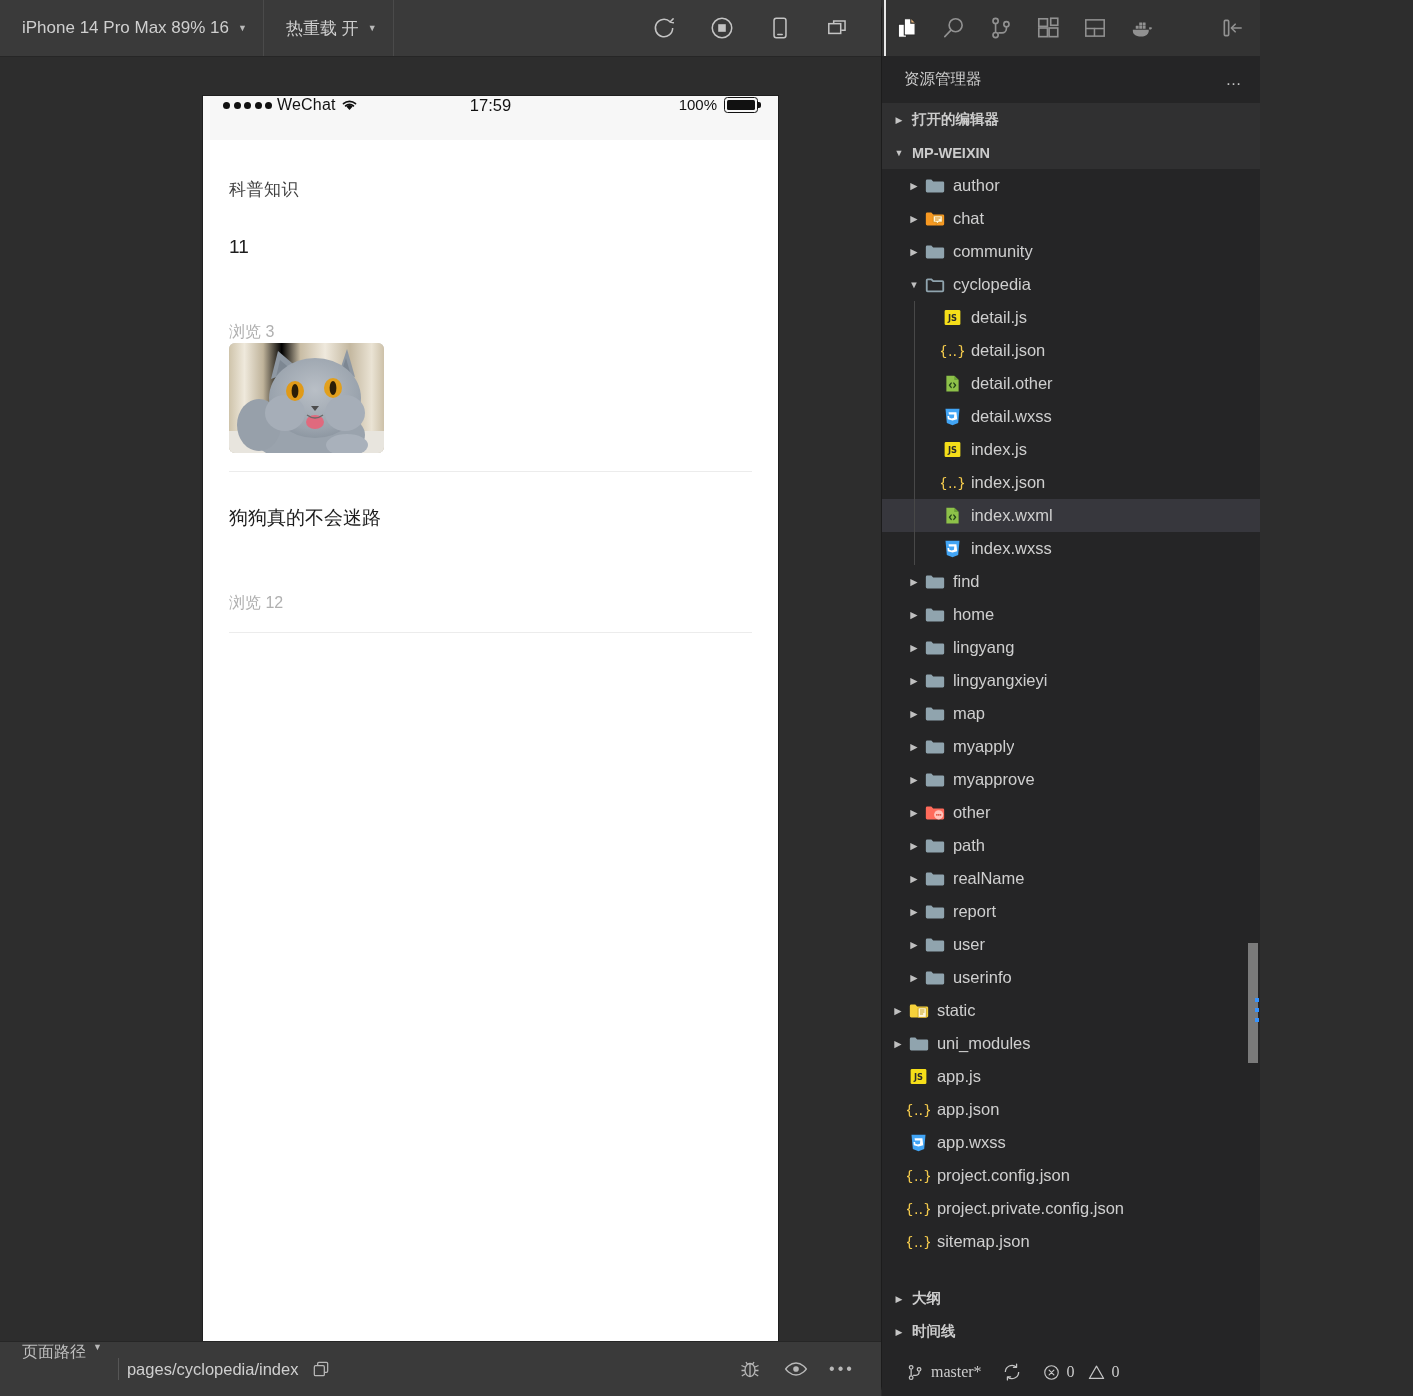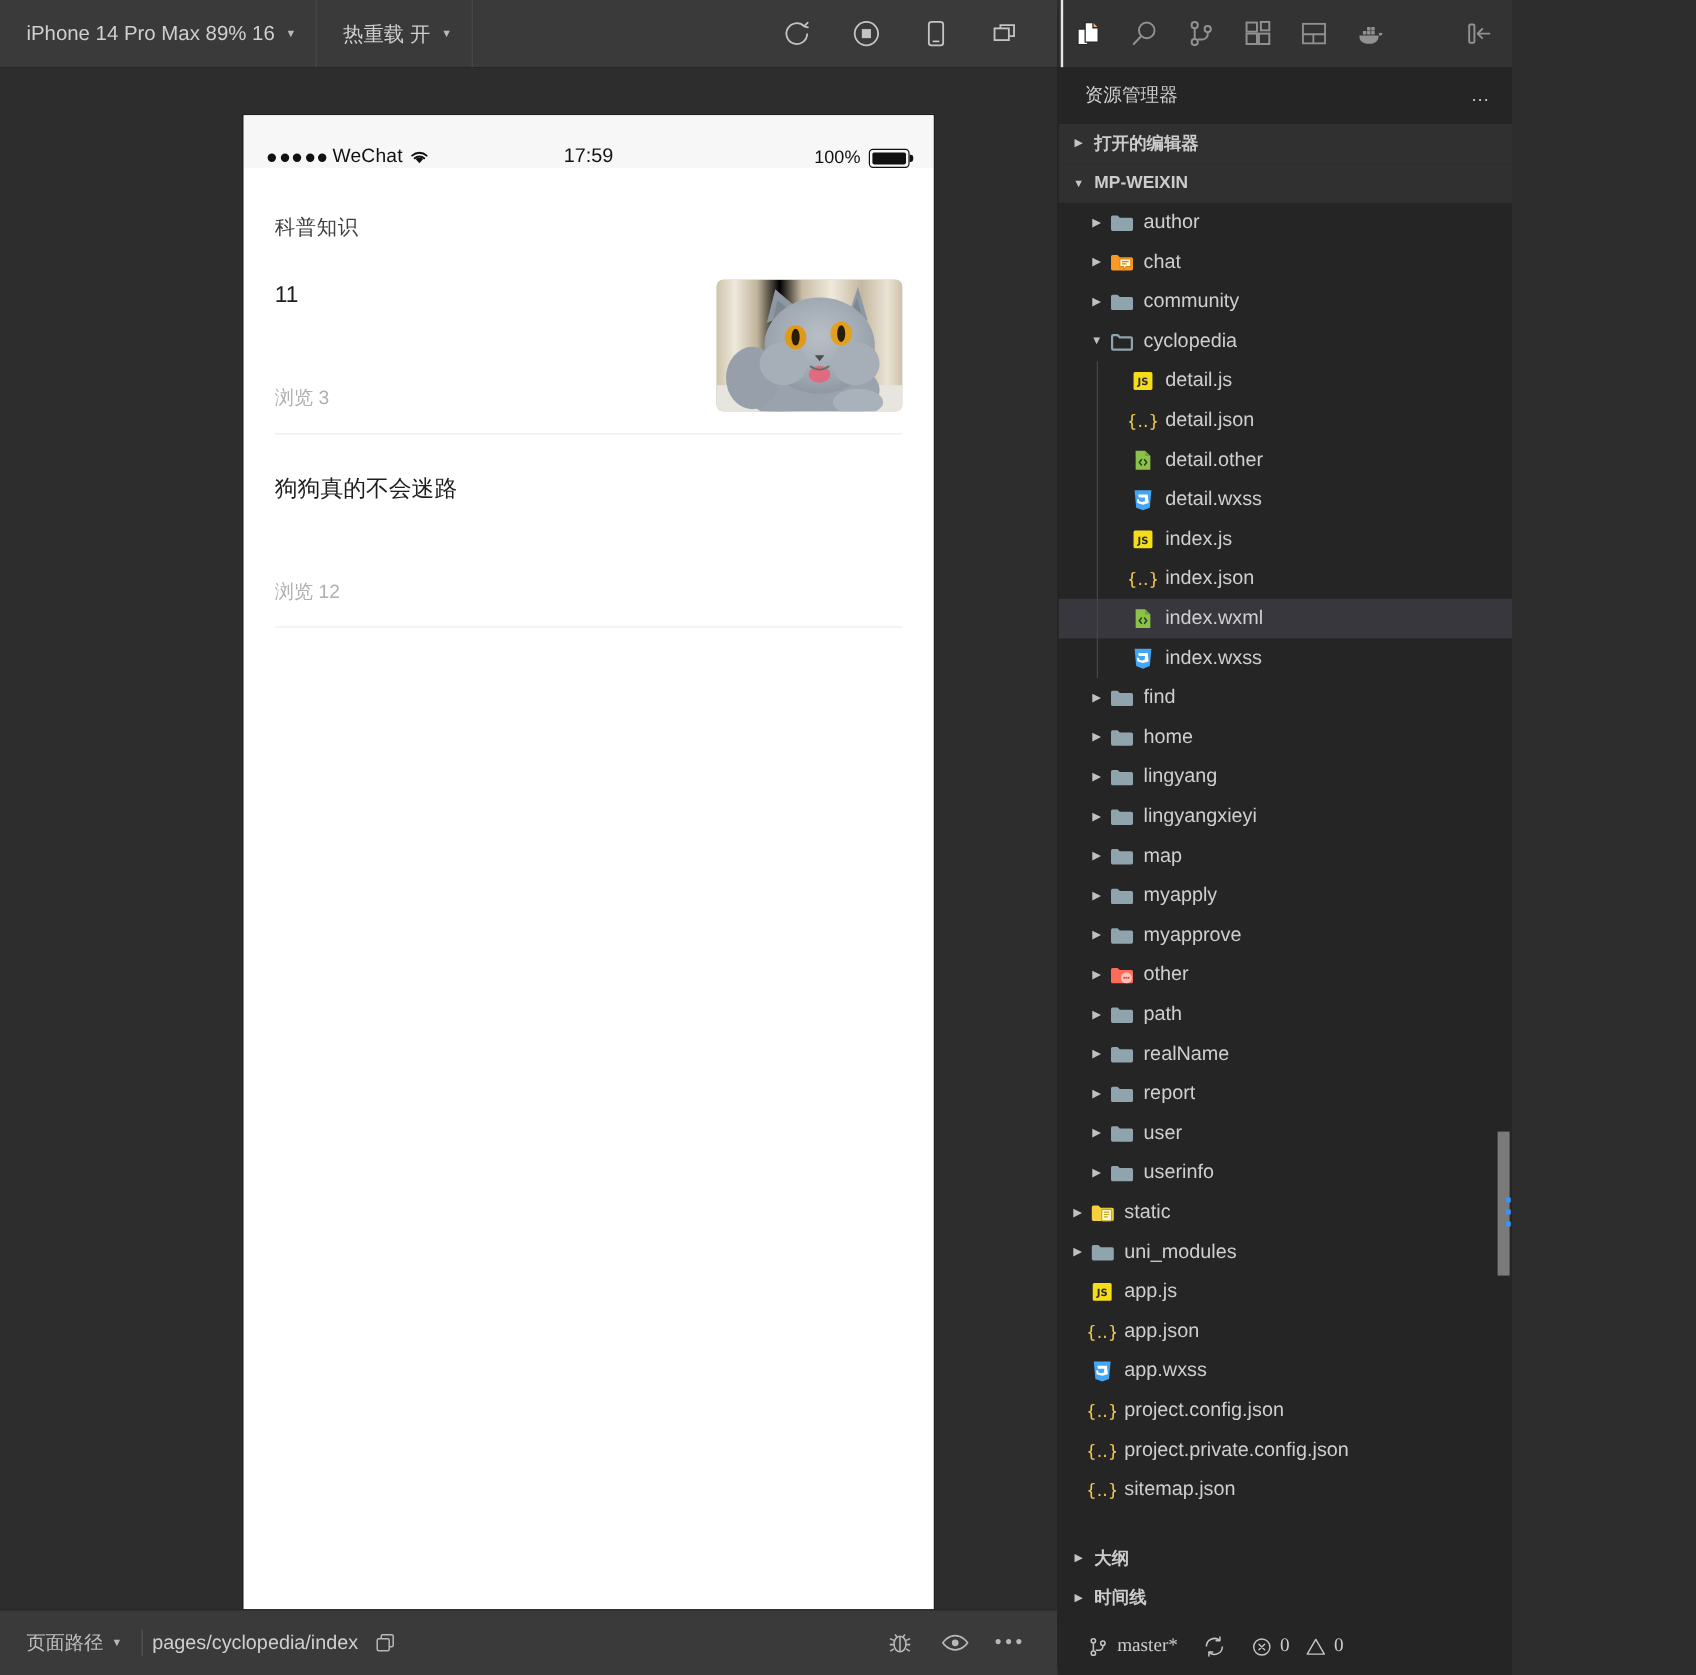--- a/index.html
+++ b/index.html
@@ -51,21 +51,21 @@
     position: absolute; left: 203px; top: 39px;
     width: 575px; height: 1245px;
     background: #ffffff;
     box-shadow: 0 0 0 1px #1f1f1f;
     overflow: hidden;
     display: flex; flex-direction: column;
   }
   .phone-status {
     height: 44px; min-height: 44px;
     background: #f7f7f7;
-    display: flex; align-items: flex-end;
+    display: flex; align-items: flex-start;
     padding: 0 20px;
     font-size: 16px; color: #111;
     position: relative;
   }
   .ps-left { display: flex; align-items: center; gap: 5px; }
   .ps-dots { display: flex; gap: 3.5px; align-items: center; }
   .ps-dots i { width: 7px; height: 7px; border-radius: 50%; background: #111; display: block; }
   .ps-carrier { font-size: 16px; letter-spacing: .2px; }
   .ps-center {
     position: absolute; left: 0; right: 0; text-align: center;
@@ -102,40 +102,41 @@
   .caps-target i { width:9px; height:9px; border-radius:50%; background:#111; display:block; }
 
   .phone-content { flex:1; background:#fff; padding: 0 26px; overflow:hidden; }
   .page-heading { font-size: 17px; color:#404040; padding: 38px 0 0 0; letter-spacing:.5px; }
 
   .art-item {
     display:flex; align-items:flex-start; justify-content:space-between;
     border-bottom:1px solid #ececec;
     min-height: 150px;
     padding: 32px 0 18px 0;
+    flex-direction: column;
   }
   .art-text { display:flex; flex-direction:column; justify-content:space-between; min-height:110px; flex:1; padding-right:12px; }
   .art-title { font-size:19px; color:#1d1d1d; line-height:1.5; }
   .art-views { font-size:16px; color:#b0b0b0; margin-top:auto; padding-top:30px; }
   .art-thumb {
     width:155px; height:110px; border-radius:6px; overflow:hidden; flex:none;
     background:#cdcdcd; position:relative;
   }
   .art-thumb svg { display:block; width:100%; height:100%; }
 
   
   .sim-status {
     height: 55px; min-height:55px;
     background:#3a3a3a;
     border-top:1px solid #262626;
     display:flex; align-items:center;
     color:#bfbfbf; font-size:16px;
     padding: 0 16px 0 14px;
   }
-  .ss-item { display:flex; align-items:center; gap:7px; padding: 0 8px; height:100%; cursor:pointer; }
+  .ss-item { display:flex; gap:7px; padding: 0 8px; height:100%; cursor:pointer; }
   .ss-divider { width:1px; height:22px; background:#565656; margin: 0 8px; }
   .ss-path { color:#cfcfcf; font-size:16.5px; }
   .ss-spacer { flex:1; }
   .ss-icon { width:46px; height:100%; display:flex; align-items:center; justify-content:center; cursor:pointer; }
   .caret-sm { font-size:9px; color:#b9b9b9; }
 
   
   .vs-pane {
     width: 425px; height:1396px;
     background:#252526;

